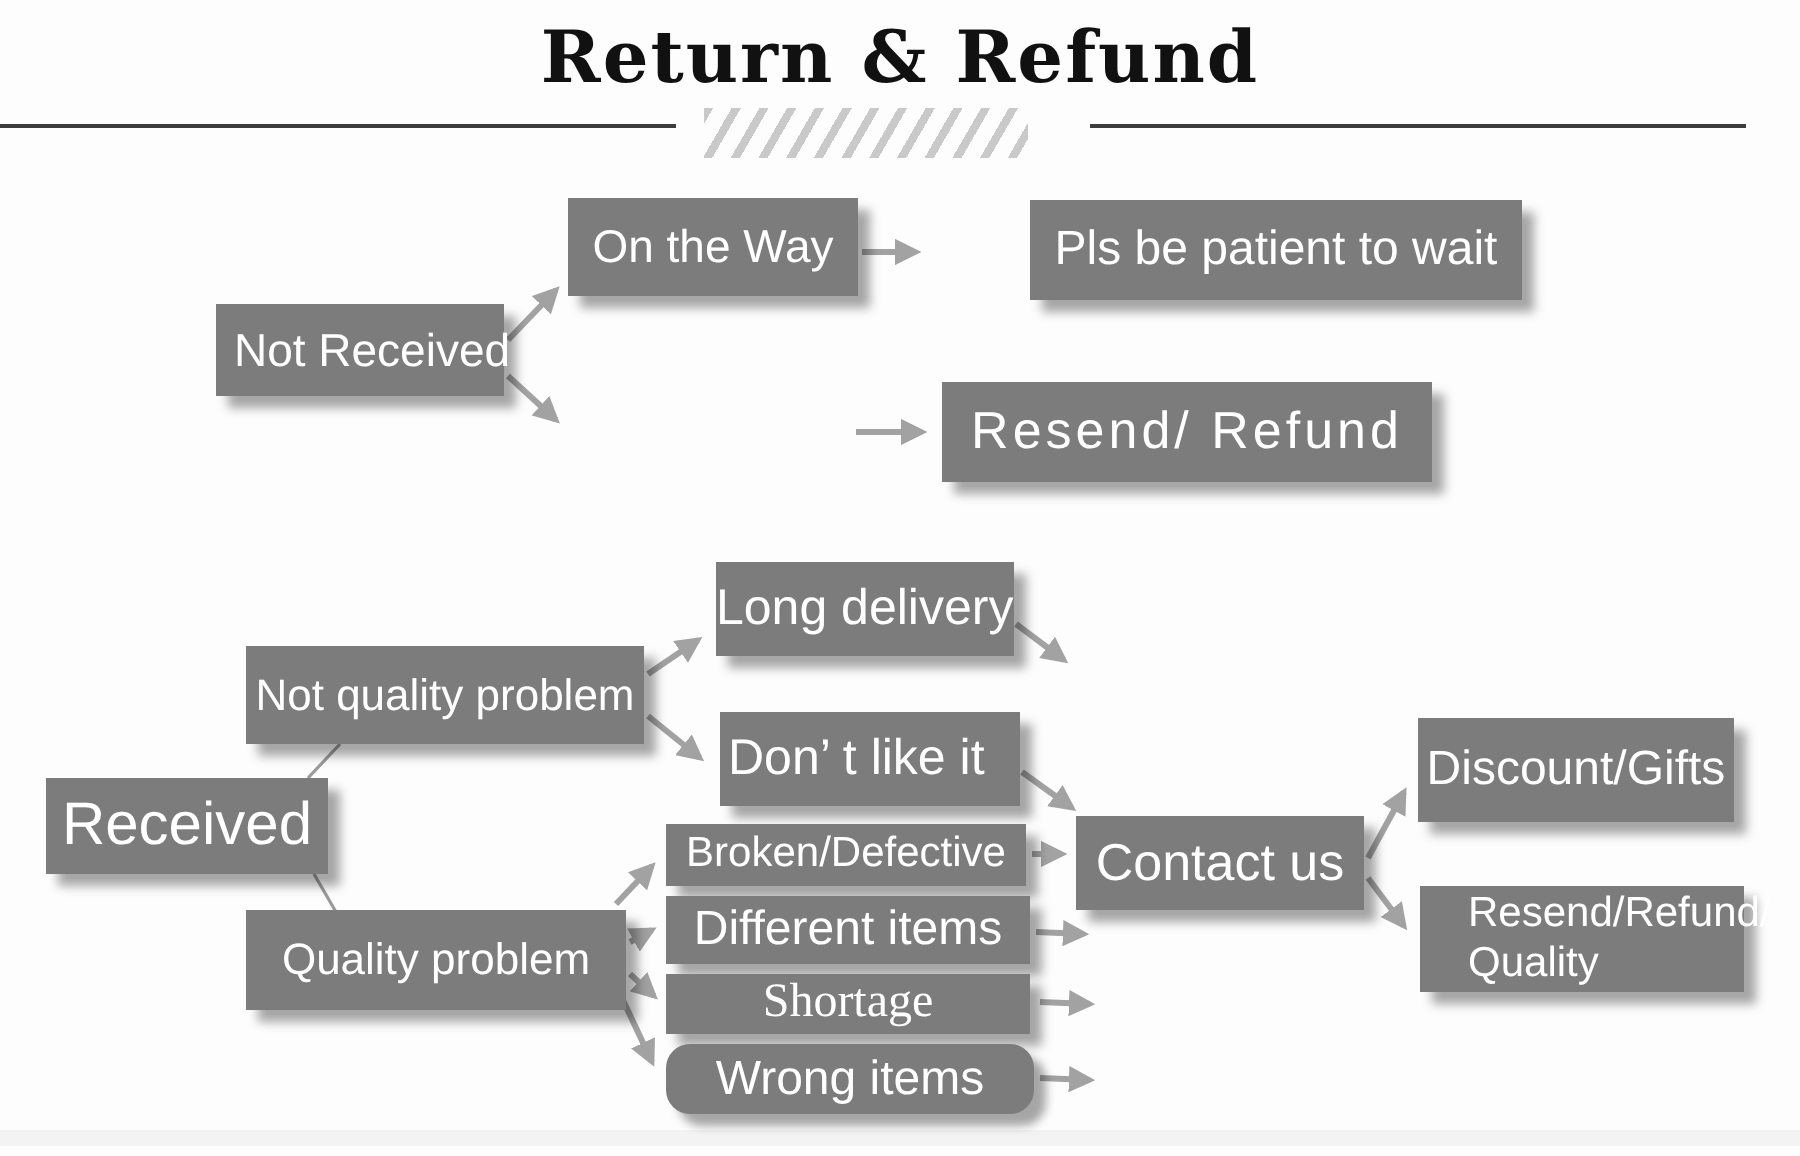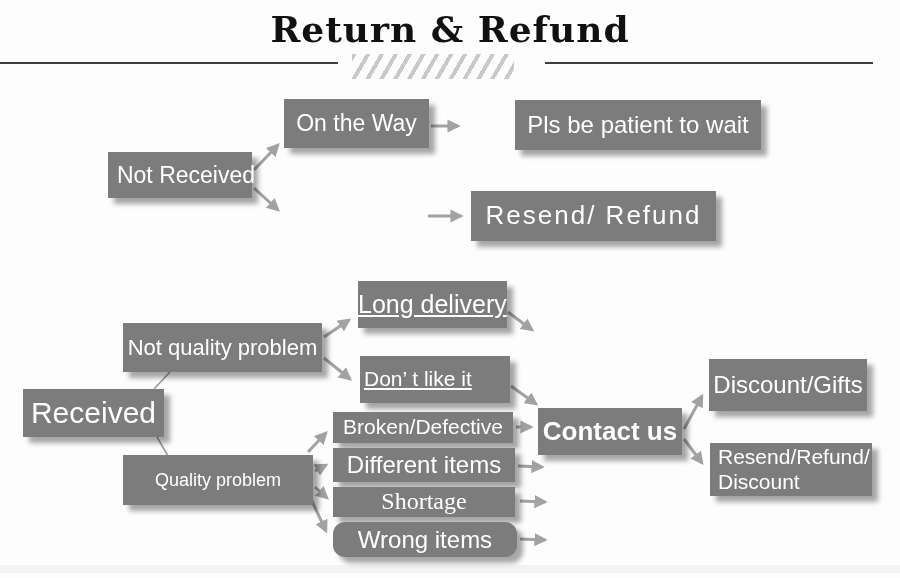--- a/index.html
+++ b/index.html
@@ -55,42 +55,42 @@
     background: var(--c-box);
     color: var(--c-box_text);
     display: flex;
     align-items: center;
     justify-content: center;
     white-space: nowrap;
     box-shadow: 6px 6px 5px rgba(0,0,0,0.35);
     line-height: 1.05;
     text-align: right;
   }
-  .node.align-left { justify-content: flex-start; text-decoration: underline; }
+  .node.align-left { justify-content: flex-start; }
   .node.two-line { flex-direction: column; align-items: flex-start; justify-content: center; }
   .two-line div { line-height: 1.15; }
 
   #n-not-received  { left:108px; top:152px; width:144px; height:46px; font-size:23px;padding-left:12px; }
   #n-on-the-way    { left:284px; top:99px;  width:145px; height:49px; font-size:23px; }
   #n-pls-wait      { left:468px; top:100px; width:246px; height:50px; font-size:24px;margin-left:47px; }
   #n-returned-lost { left:284px; top:193px; width:142px; height:47px; font-size:22px; }
   #n-resend-refund { left:471px; top:191px; width:245px; height:50px; font-size:26px; letter-spacing:2px; }
 
   #n-received      { left:23px;  top:389px; width:141px; height:48px; font-size:30px; }
   #n-not-quality   { left:123px; top:323px; width:199px; height:49px; font-size:22px; }
-  #n-quality       { left:123px; top:455px; width:190px; height:50px; font-size:18px; }
+  #n-quality       { left:123px; top:455px; width:190px; height:50px; font-size:22px; }
   #n-long-delivery { left:358px; top:281px; width:149px; height:47px; font-size:25px; padding-left:0px; }
-  #n-dont-like     { left:360px; top:356px; width:150px; height:47px; font-size:21px; padding-left:4px; }
+  #n-dont-like     { left:360px; top:356px; width:150px; height:47px; font-size:25px; padding-left:4px; }
   #n-broken        { left:333px; top:412px; width:180px; height:31px; font-size:21px; }
   #n-diff-color    { left:333px; top:448px; width:182px; height:34px; font-size:24px; }
   #n-shortage      { left:333px; top:487px; width:182px; height:30px; font-size:24px;font-family:Liberation Serif, serif; }
   #n-wrong-items   { left:333px; top:522px; width:184px; height:35px; font-size:24px;border-radius:12px; }
-  #n-contact-us    { left:538px; top:408px; width:144px; height:47px; font-size:26px;font-weight:bold; }
+  #n-contact-us    { left:538px; top:408px; width:144px; height:47px; font-size:26px; }
   #n-discount-gifts{ left:709px; top:359px; width:158px; height:52px; font-size:24px; }
-  #n-rrd           { left:710px; top:443px; width:162px; height:53px; font-size:21px; padding-left:8px; }
+  #n-rrd           { left:710px; top:443px; width:162px; height:53px; font-size:21px; padding-left:24px; }
 
   svg.connectors {
     position: absolute;
     left: 0; top: 0;
     width: 900px; height: 578px;
     pointer-events: none;
   }
   svg .arrow { stroke: var(--c-arrow); stroke-width: 3; fill: none; }
   svg .thin  { stroke: var(--c-connector); stroke-width: 1.6; fill: none; }
   svg .head  { fill: var(--c-arrow); }
@@ -156,17 +156,17 @@
   <div class="node align-left" id="n-long-delivery">Long delivery</div>
   <div class="node align-left" id="n-dont-like">Don’ t like it</div>
   <div class="node" id="n-broken">Broken/Defective</div>
   <div class="node" id="n-diff-color">Different items</div>
   <div class="node" id="n-shortage">Shortage</div>
   <div class="node" id="n-wrong-items">Wrong items</div>
   <div class="node" id="n-contact-us">Contact us</div>
   <div class="node" id="n-discount-gifts">Discount/Gifts</div>
   <div class="node two-line" id="n-rrd">
     <div>Resend/Refund/</div>
-    <div>Discount</div>
+    <div>Quality</div>
   </div>
 
   <div class="bottom-band"></div>
 </div>
 
 </body></html>

